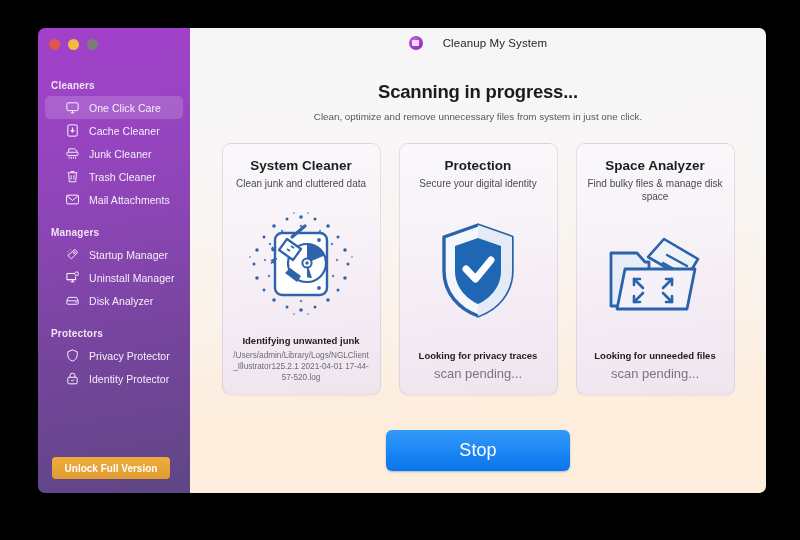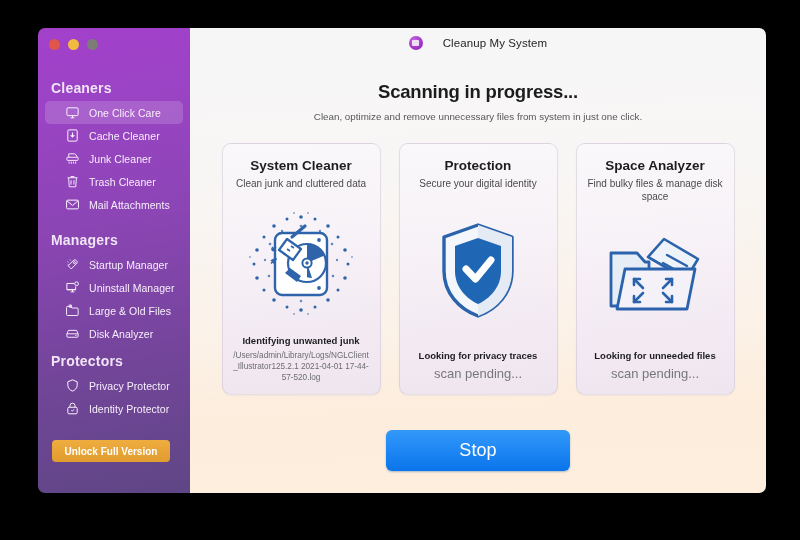--- a/index.html
+++ b/index.html
@@ -36,29 +36,29 @@
     gap: 8px;
     padding: 11px 0 0 11px;
     height: 30px;
   }
   .tl { width: 11px; height: 11px; border-radius: 50%; }
   .tl.red    { background: #e05648; }
   .tl.yellow { background: #f0bb3e; }
   .tl.green  { background: #7d7d78; }
 
   .sb-section-label {
-    font-size: 14px;
+    font-size: 10px;
     font-weight: bold;
     color: #f0e4f6;
     letter-spacing: .2px;
     padding: 0 0 5px 13px;
   }
   .sb-sec-cleaners   { margin-top: 22px; }
   .sb-sec-managers   { margin-top: 16px; }
-  .sb-sec-protectors { margin-top: 8px; }
+  .sb-sec-protectors { margin-top: 16px; }
 
   .sb-item {
     display: flex;
     align-items: center;
     gap: 9px;
     height: 23px;
     margin: 0 7px;
     padding-left: 20px;
     border-radius: 5px;
     color: #f7eefb;
@@ -71,21 +71,21 @@
   }
   .sb-ico {
     width: 15px; height: 15px;
     flex: 0 0 15px;
     display: flex; align-items: center; justify-content: center;
   }
   .sb-ico svg { display: block; }
 
   #unlock-button {
     position: absolute;
-    left: 14px; bottom: 31px;
+    left: 14px; bottom: 14px;
     width: 118px; height: 22px;
     border-radius: 4px;
     background: linear-gradient(180deg, #f0ad3f 0%, #e09c2e 100%);
     color: #ffffff;
     font-size: 10px;
     font-weight: bold;
     display: flex; align-items: center; justify-content: center;
     border: none;
     font-family: "Liberation Sans", sans-serif;
   }
@@ -291,30 +291,20 @@
         <svg width="15" height="15" viewBox="0 0 24 24" fill="none" stroke="#fbf2ff" stroke-width="1.6">
           <path d="M3 5.5h11.5M3 5.5v10h14v-5"></path>
             <path d="M3 15.5h14"></path>
           <circle cx="18.5" cy="6" r="3"></circle>
             <path d="M9 19h6M12 15.5V19"></path>
         </svg>
       </span>
       <span>Uninstall Manager</span>
     </div>
 
-    <div class="sb-item">
-      <span class="sb-ico">
-        <svg width="15" height="15" viewBox="0 0 24 24" fill="none" stroke="#fbf2ff" stroke-width="1.5">
-          <path d="M2.5 18.5V7a1.5 1.5 0 011.5-1.5h5L11 8h8.5A1.5 1.5 0 0121 9.5v9a1.5 1.5 0 01-1.5 1.5H4a1.5 1.5 0 01-1.5-1.5z"></path>
-          <circle cx="8.5" cy="5" r="2.2"></circle>
-            <path d="M8.5 3.6V5l1 .7"></path>
-        </svg>
-      </span>
-      <span>Large &amp; Old Files</span>
-    </div>
 
     <div class="sb-item">
       <span class="sb-ico">
         <svg width="15" height="15" viewBox="0 0 24 24" fill="none" stroke="#fbf2ff" stroke-width="1.5">
           <path d="M3 12.5l2.5-5.5h13l2.5 5.5v4a1.5 1.5 0 01-1.5 1.5h-15A1.5 1.5 0 013 16.5z"></path>
           <path d="M3 12.5h18"></path>
             <circle cx="17.5" cy="15" r="1" fill="#fbf2ff" stroke="none"></circle>
         </svg>
       </span>
       <span>Disk Analyzer</span>

